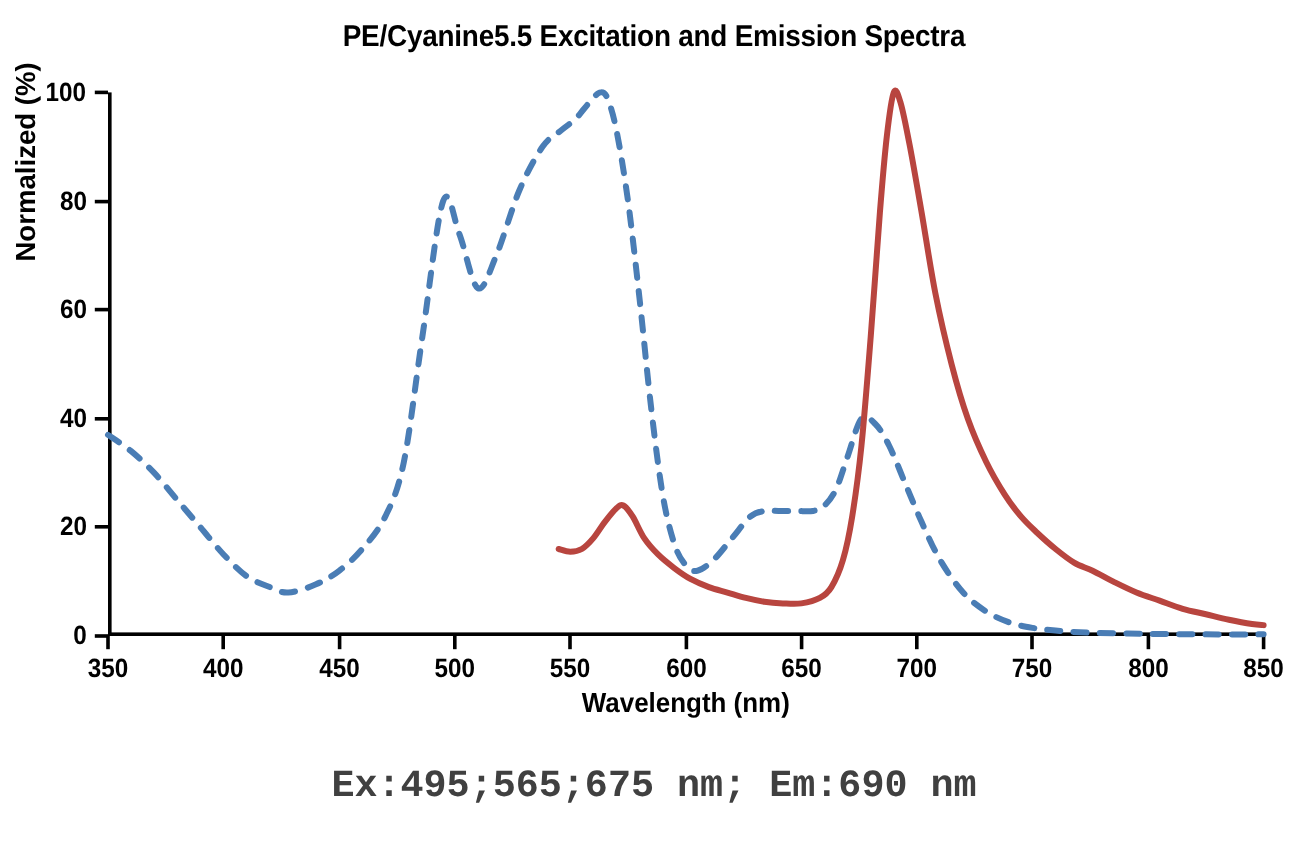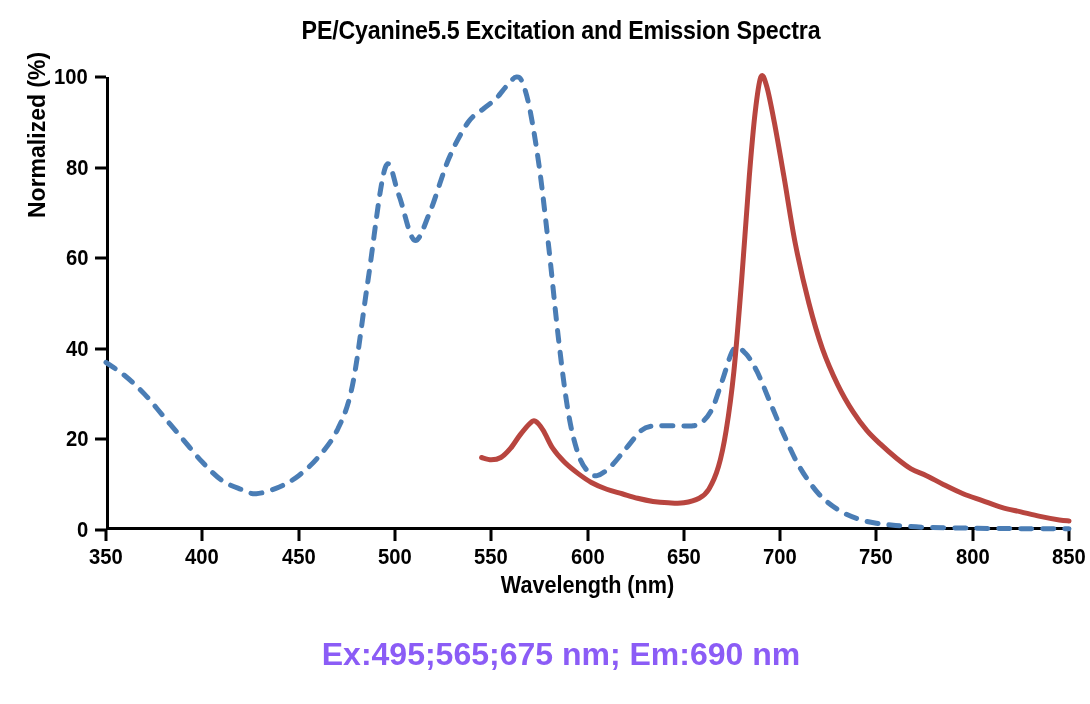--- a/index.html
+++ b/index.html
@@ -11,21 +11,21 @@
     width: 1090px;
     height: 704px;
     font-family: "Liberation Sans", sans-serif;
     color: #000000;
     overflow: hidden;
     position: relative;
   }
 
   #figure {
     position: absolute;
-    left: 16px; top: 0;
+    left: 0; top: 0;
     width: 972px;
     height: 704px;
   }
 
   
   #chart-title {
     position: absolute;
     left: 0;
     top: 16px;
     width: 1090px;
@@ -131,24 +131,24 @@
     transform: scaleX(0.94);
   }
 
   
   #caption {
     position: absolute;
     left: 0;
     top: 636px;
     width: 1090px;
     text-align: center;
-    font-family: Liberation Sans, sans-serif;
+    font-family: Liberation Mono, monospace;
     font-weight: bold;
     font-size: 32px;
-    color: #8b5cf6;
+    color: #404040;
   }
 </style>
 </head>
 <body>
 
 <div id="figure">
 
   <div id="chart-title">PE/Cyanine5.5 Excitation and Emission Spectra</div>
 
   <div id="ylabel">Normalized (%)</div>

